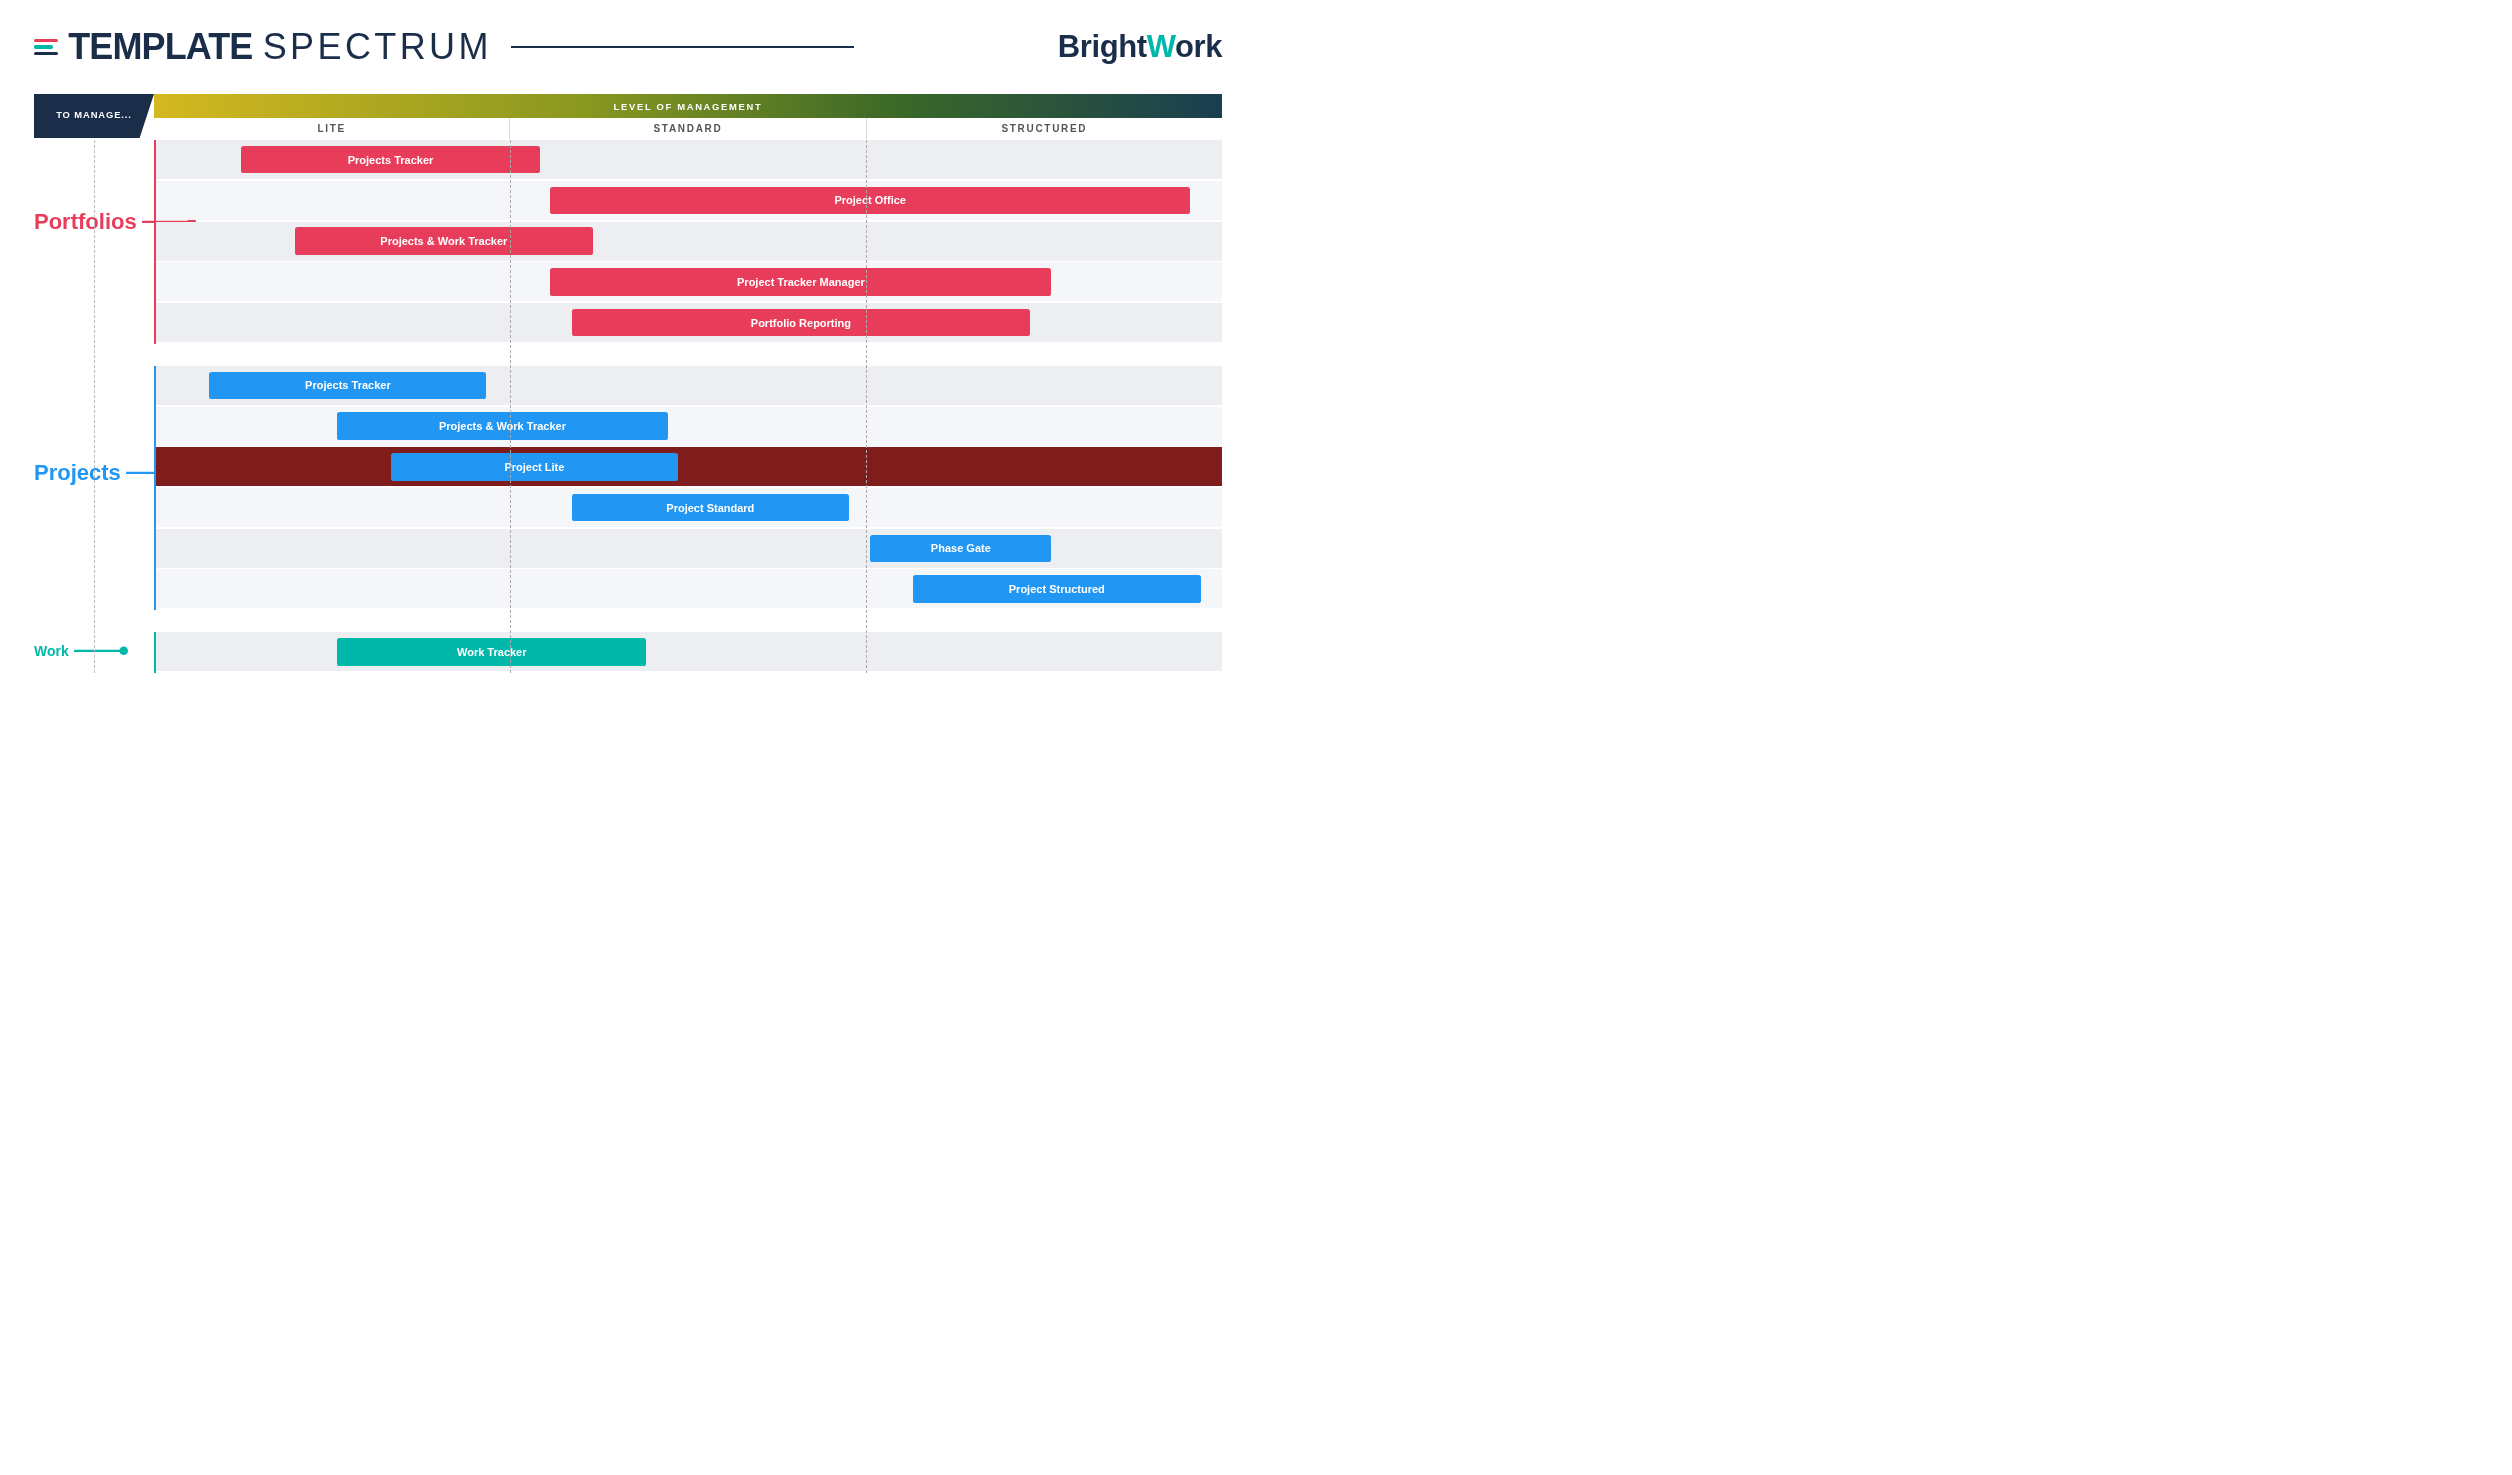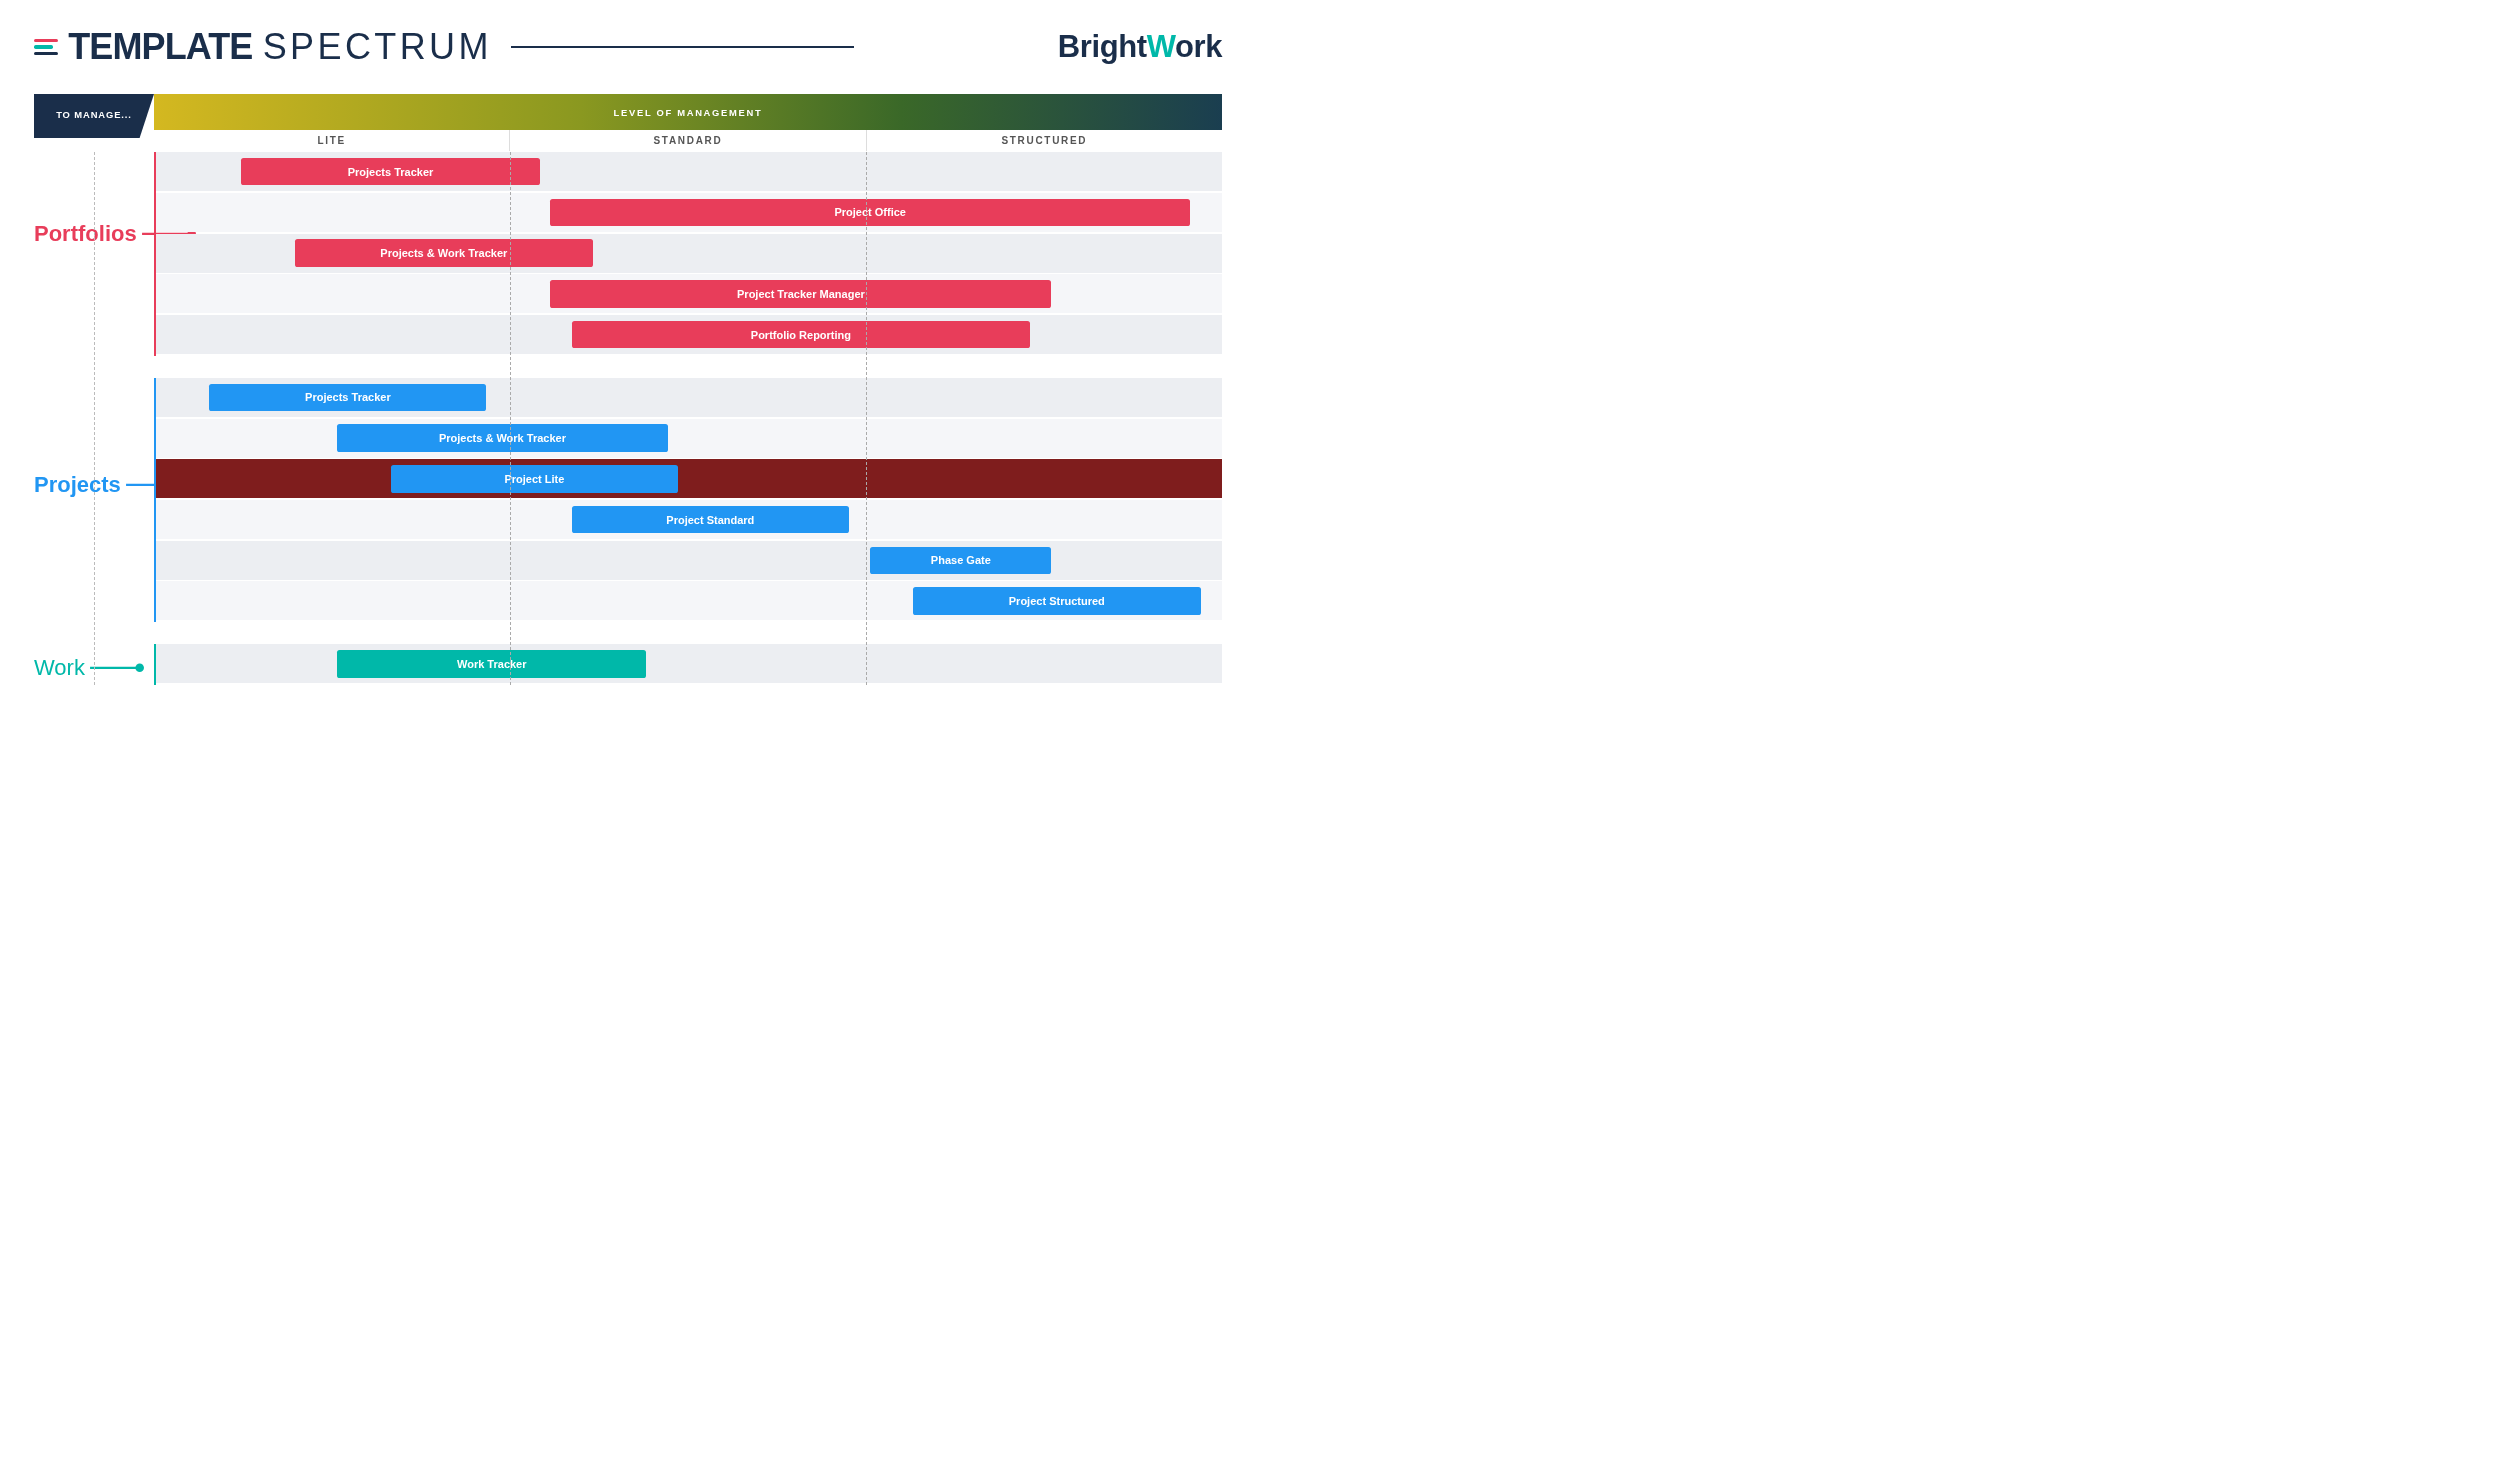--- a/index.html
+++ b/index.html
@@ -150,21 +150,21 @@
     .dashed-vert {
       position: absolute;
       top: 0;
       bottom: 0;
       width: 0;
       border-left: 1.7px dashed #aaa;
       z-index: 5;
     }
 
     .grad-bar {
-      height: 36px;
+      height: 24px;
       background: linear-gradient(to right, #d4b820 0%, #8a9820 40%, #3a6828 70%, #1a3e50 100%);
       position: relative;
     }
 
     .grad-bar-text {
       position: absolute;
       top: 50%;
       left: 50%;
       transform: translate(-50%, -50%);
       color: white;
@@ -333,21 +333,21 @@
               </div>
             </div>
 
           </div>
         </div>
 
         <div style="height:13.7px;"></div>
 
         <div style="display:flex;width:100%;position:relative;">
           <div style="position:absolute;left:-120px;display:flex;align-items:center;top:10.3px;">
-            <span style="font-size:22px;font-weight:400;color:#00b8a9;">Work</span>
+            <span style="font-size:14px;font-weight:700;color:#00b8a9;">Work</span>
             <svg width="60" height="13.7" style="margin-left:5.1px;" viewBox="0 0 70 16">
               <line x1="0" y1="8" x2="55" y2="8" stroke="#00b8a9" stroke-width="2.5"></line>
               <circle cx="58" cy="8" r="5" fill="#00b8a9"></circle>
             </svg>
           </div>
           <div style="flex:1;border-left:2.6px solid #00b8a9;position:relative;">
 
             <div class="bar-row" style="background:#eceef2;">
               <div class="bar bar-teal" style="left:17%;width:29%;">
                 <span>Work Tracker</span>

